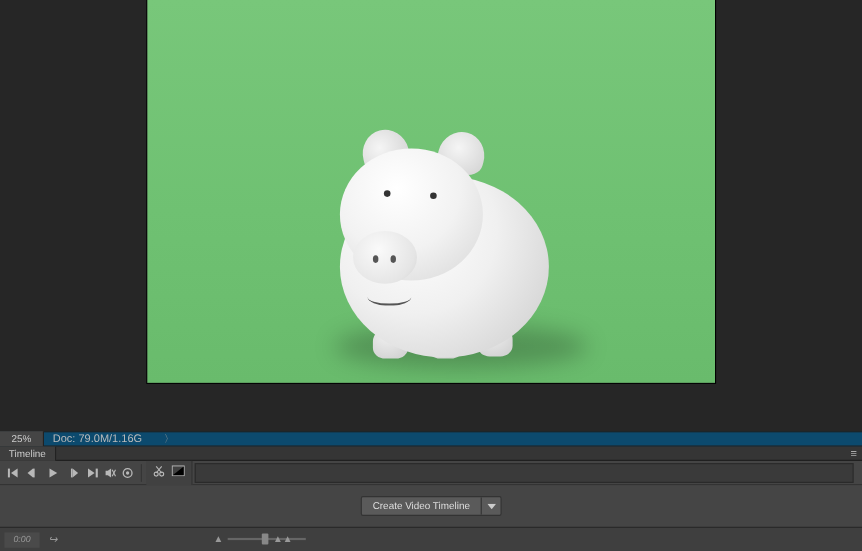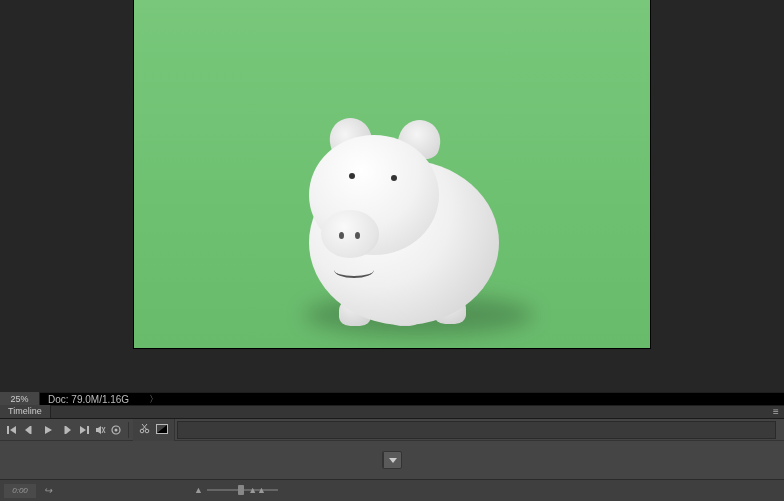--- a/index.html
+++ b/index.html
@@ -87,21 +87,21 @@
     }
     .leg.fl { left: 205px; }
     .leg.fr { left: 255px; }
     .leg.bl { left: 300px; bottom: 24px; }
 
     
     .status-bar {
       position: absolute;
       top: 392px; left: 0;
       width: 784px; height: 14px;
-      background: #000000;
+      background: #0c4a6e;
       display: flex;
       align-items: center;
       border-top: 1px solid #1e1e1e;
       border-bottom: 1px solid #1e1e1e;
     }
     .status-zoom {
       width: 40px; height: 14px;
       background: #454545;
       border-right: 1px solid #222;
       text-align: center;
@@ -112,21 +112,21 @@
     .status-arrow { padding-left: 20px; color: #999; font-size: 9px; }
 
     
     .panel-tabs {
       position: absolute;
       top: 406px; left: 0;
       width: 784px; height: 13px;
       background: #353535;
       border-bottom: 1px solid #1a1a1a;
       display: flex;
-      align-items: flex-end;
+      align-items: center;
     }
     .panel-tab {
       background: #3e3e3e;
       padding: 0 8px;
       height: 13px; line-height: 13px;
       font-size: 9px;
       border-right: 1px solid #222;
     }
     .panel-menu {
       margin-left: auto;
@@ -333,20 +333,21 @@
           <rect x="0.5" y="0.5" width="11" height="9" fill="none" stroke="#b8b8b8" stroke-width="1"></rect>
           <polygon points="1,9 11,1 11,9"></polygon>
         </svg>
     </span>
   </div>
   <div class="track-body"></div>
 </div>
 
 <div class="timeline-area">
   <div class="create-btn">
+    <div class="create-btn-label">Create Video Timeline</div>
     <div class="create-btn-dd">
       <svg width="8" height="5" viewBox="0 0 8 5">
           <polygon points="0,0 8,0 4,5"></polygon>
         </svg>
     </div>
   </div>
 </div>
 
 <div class="bottom-strip">
   <div class="frame-box">0:00</div>

